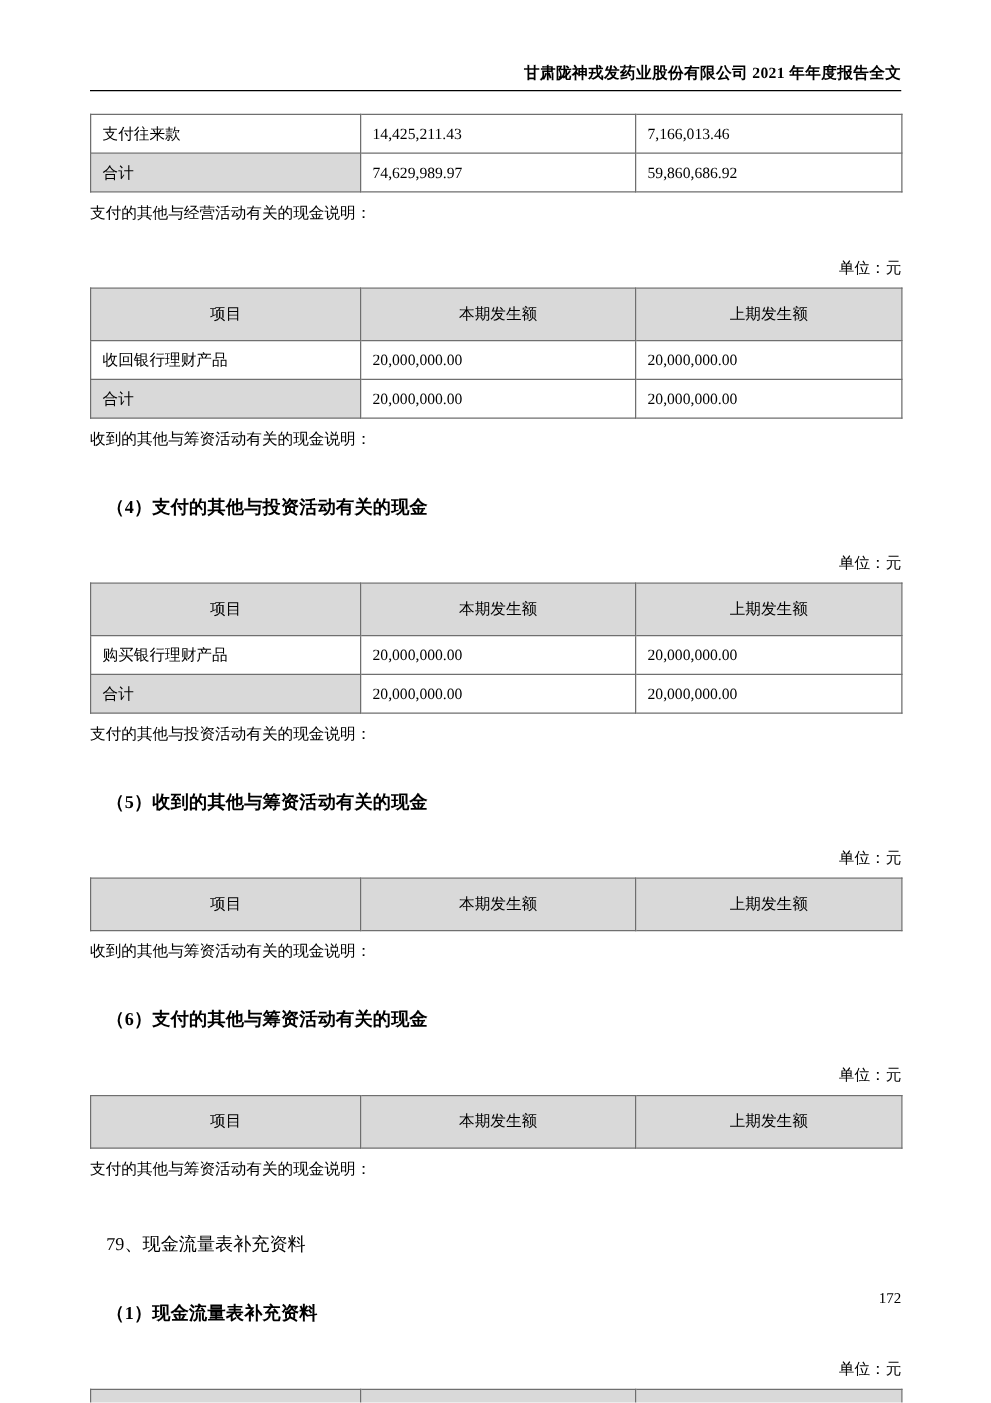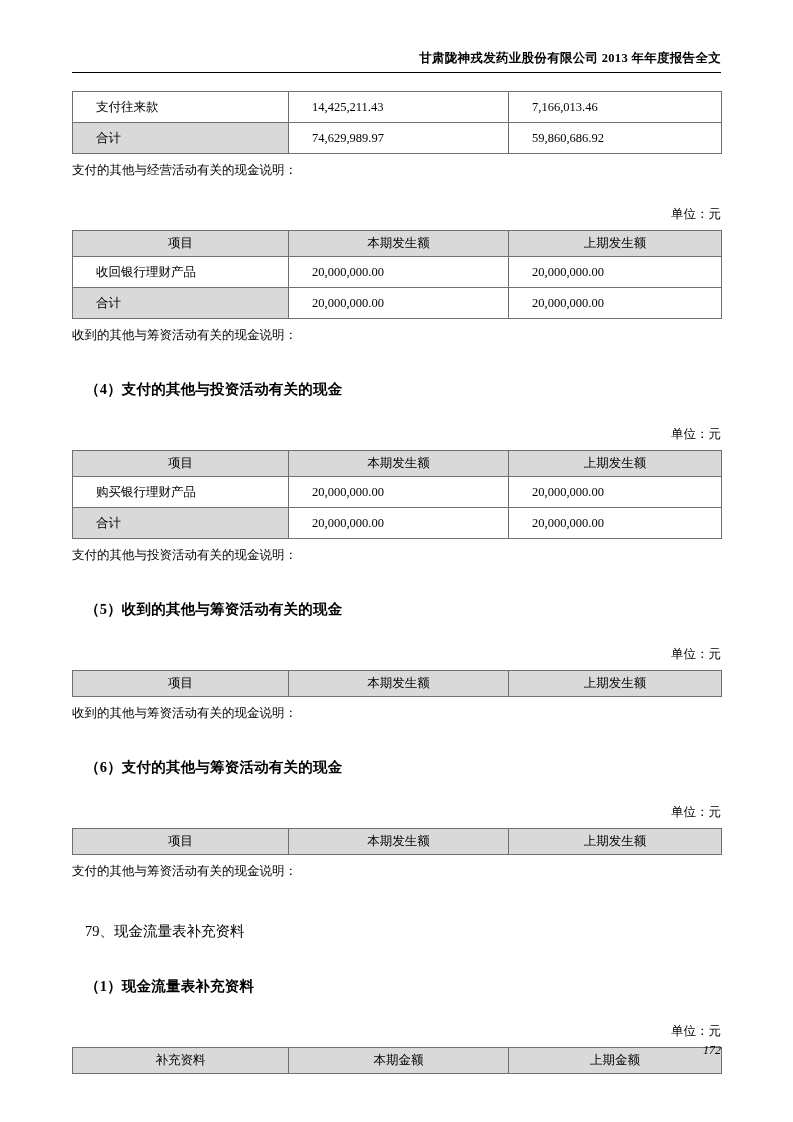--- a/index.html
+++ b/index.html
@@ -26,31 +26,31 @@
   }
   
   table.fin-table {
     border-collapse: collapse;
     table-layout: fixed;
     width: 649px;
     font-size: 12.5px;
   }
   table.fin-table td {
     border: 1px solid #6f6f6f;
-    padding: 2px 23px;
+    padding: 2px 9px;
     vertical-align: middle;
     overflow: hidden;
   }
   table.fin-table col.c1 { width: 216px; }
   table.fin-table col.c2 { width: 220px; }
   table.fin-table col.c3 { width: 213px; }
   table.fin-table tr.head td {
     background: #d9d9d9;
     text-align: center;
-    height: 26px;
+    height: 42px;
   }
   table.fin-table tr.data td { height: 31px; }
   td.item { text-align: left; }
   td.num { text-align: left; margin-top: 32px; }
   td.total { background: #d9d9d9; }
   
   .note {
     font-size: 12.5px;
     margin-top: 8px;
   }
@@ -67,31 +67,30 @@
   }
   .unit-label {
     text-align: right;
     font-size: 12.5px;
     margin: 27px 0 7px 0;
   }
   .first-table { margin-top: 18px; }
   .page-number {
     position: absolute;
     right: 72px;
-    bottom: 64px;
+    bottom: 76px;
     font-size: 12px;
-    font-style: italic;
   }
 </style>
 </head>
 <body>
 
 <div class="page">
 
-  <div class="doc-header">甘肃陇神戎发药业股份有限公司 2013 年年度报告全文</div>
+  <div class="doc-header">甘肃陇神戎发药业股份有限公司 2021 年年度报告全文</div>
 
   <table class="fin-table first-table">
     <colgroup>
         <col class="c1">
         <col class="c2">
         <col class="c3">
       </colgroup>
     <tbody>
         <tr class="data">
       <td class="item">支付往来款</td>

